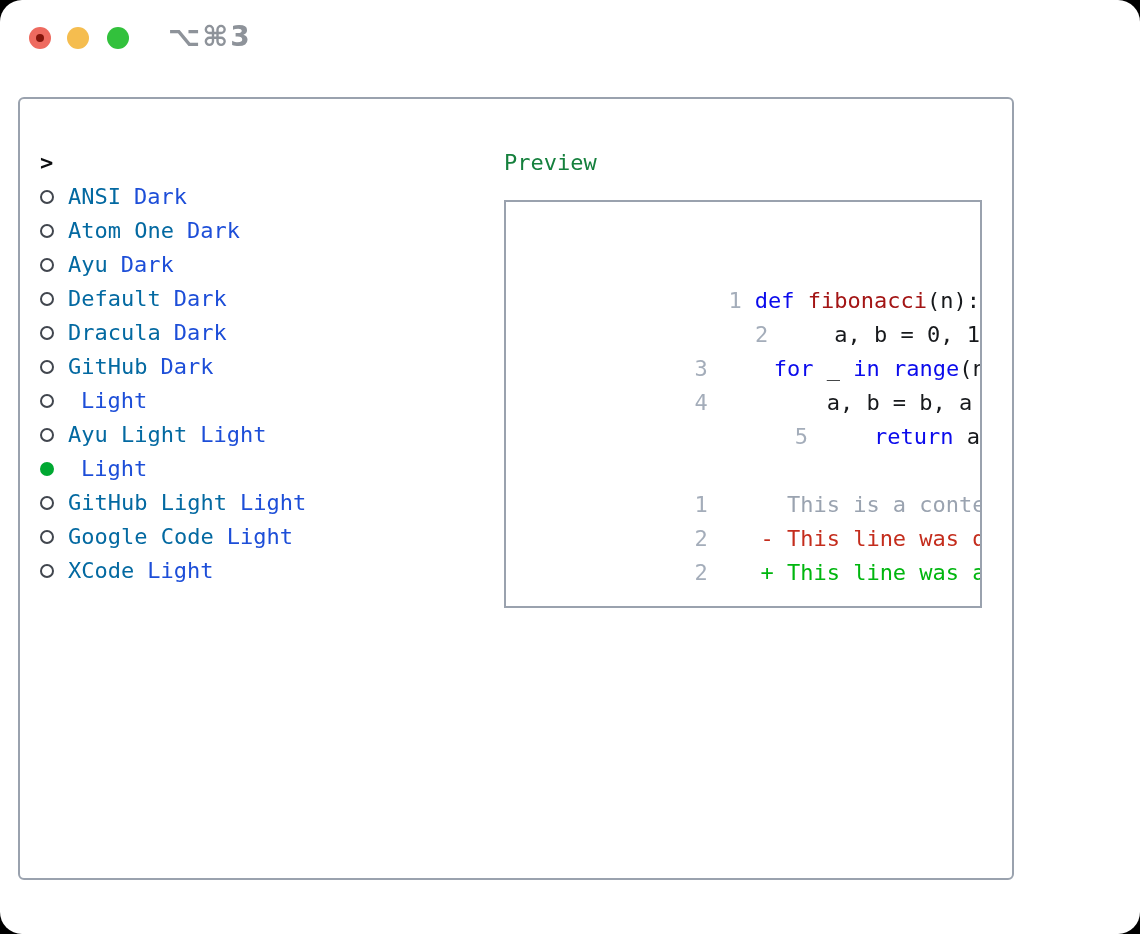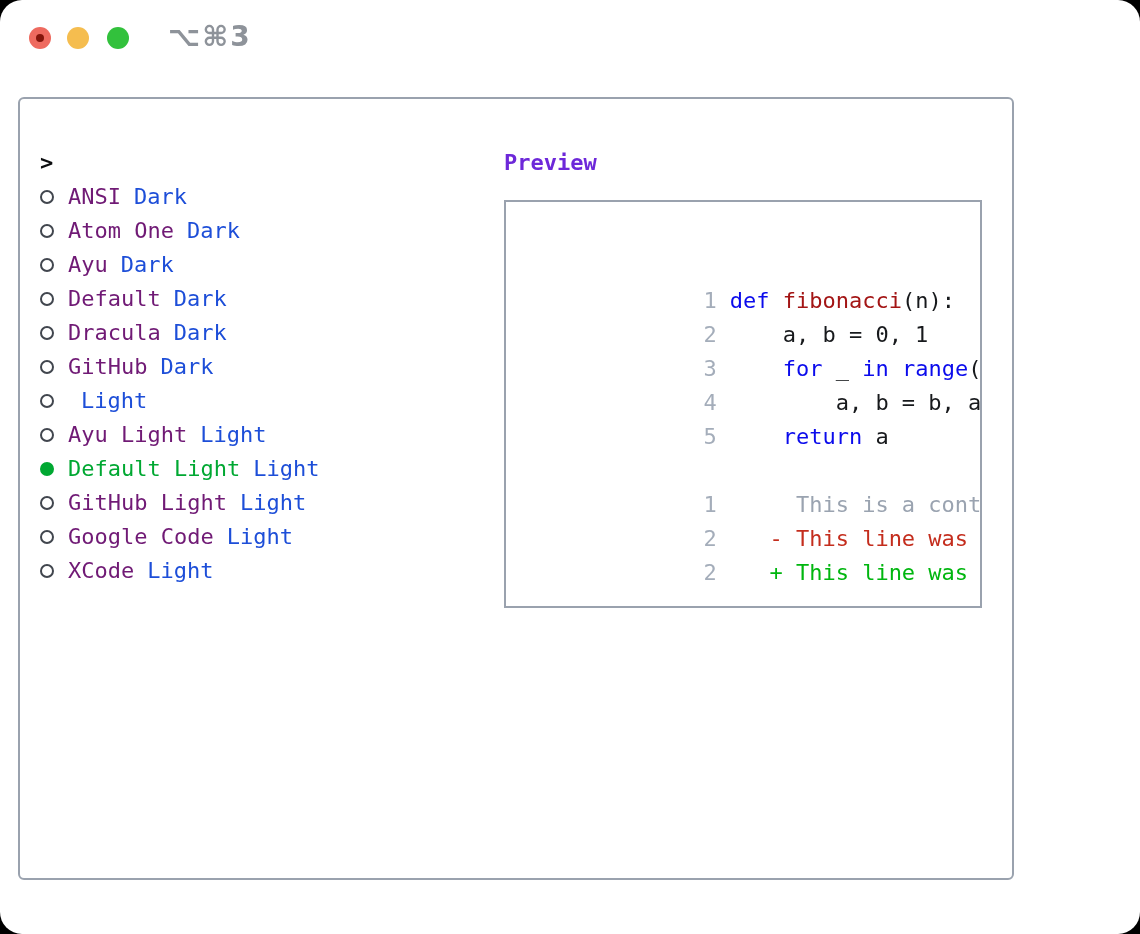--- a/index.html
+++ b/index.html
@@ -24,32 +24,32 @@
        padding:47px 24px 0 20px;font-size:22px;line-height:34px;color:#17191c;}
   .left-col{width:464px;flex:none;}
   .right-col{flex:1;}
 
   .row{display:flex;align-items:center;height:34px;white-space:pre;}
   .prefix{display:inline-block;width:28px;flex:none;font-weight:bold;color:#0b0d0f;}
   .indent{display:inline-block;width:28px;flex:none;}
   .marker{width:14px;height:14px;border-radius:50%;border:2px solid #41464e;
        box-sizing:border-box;margin:0 14px 0 0;flex:none;}
   .list-header{font-weight:bold;color:#0b0d0f;}
-  .name{color:#701a75;}
+  .name{color:#0369a1;}
   .variant{color:#1d4ed8;margin-left:13px;}
   .row.selected .marker{background:#00a832;border-color:#00a832;}
   .row.selected .name{color:#00a832;}
   .apply-header{color:#17191c;}
   .apply-block{margin-top:34px;}
   .hint{margin-top:34px;color:#9aa3b0;max-width:412px;white-space:normal;}
 
   
-  .preview-header{font-weight:bold;color:#6d28d9;height:34px;line-height:34px;}
+  .preview-header{font-weight:normal;color:#15803d;height:34px;line-height:34px;}
   .preview-box{margin-top:20px;width:478px;height:408px;box-sizing:border-box;
-       border:2px solid #9aa2ae;padding:48px 0 0 12px;overflow:hidden;}
+       border:2px solid #9aa2ae;padding:48px 0 0 3px;overflow:hidden;text-align:right;}
   .pline{height:34px;line-height:34px;white-space:pre;}
   .lnum{display:inline-block;color:#a4adba;margin-right:13px;}
   .kw{color:#0b0bec;}
   .fn{color:#a31515;}
   .pl{color:#17191c;}
   .ctx{color:#9aa3b0;}
   .del{color:#c42d1d;}
   .add{color:#00b60f;}
 </style>
 </head>
@@ -108,21 +108,20 @@
             <span class="marker"></span>
             <span class="variant">Light</span>
           </div>
           <div class="row">
             <span class="marker"></span>
             <span class="name">Ayu Light</span>
             <span class="variant">Light</span>
           </div>
           <div class="row selected">
             <span class="marker"></span>
-            <span class="name">Default Light</span>
             <span class="variant">Light</span>
           </div>
           <div class="row">
             <span class="marker"></span>
             <span class="name">GitHub Light</span>
             <span class="variant">Light</span>
           </div>
           <div class="row">
             <span class="marker"></span>
             <span class="name">Google Code</span>

